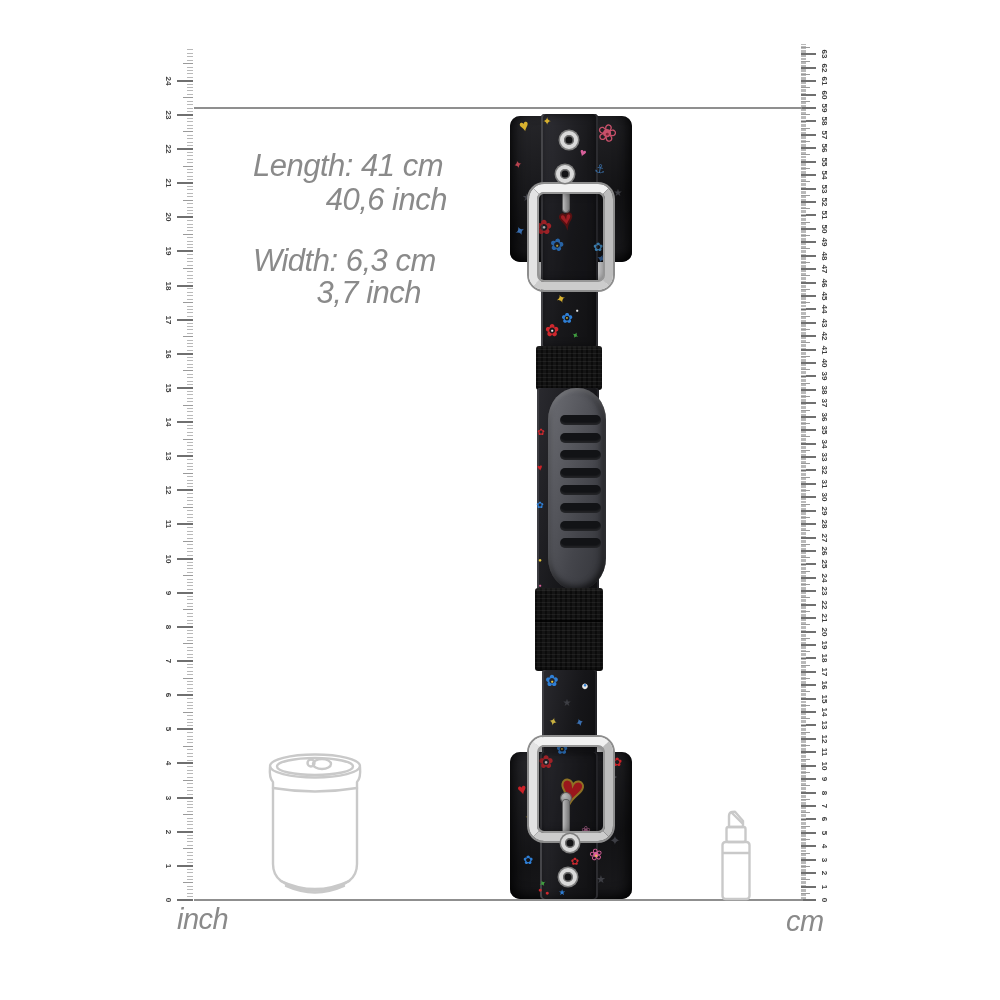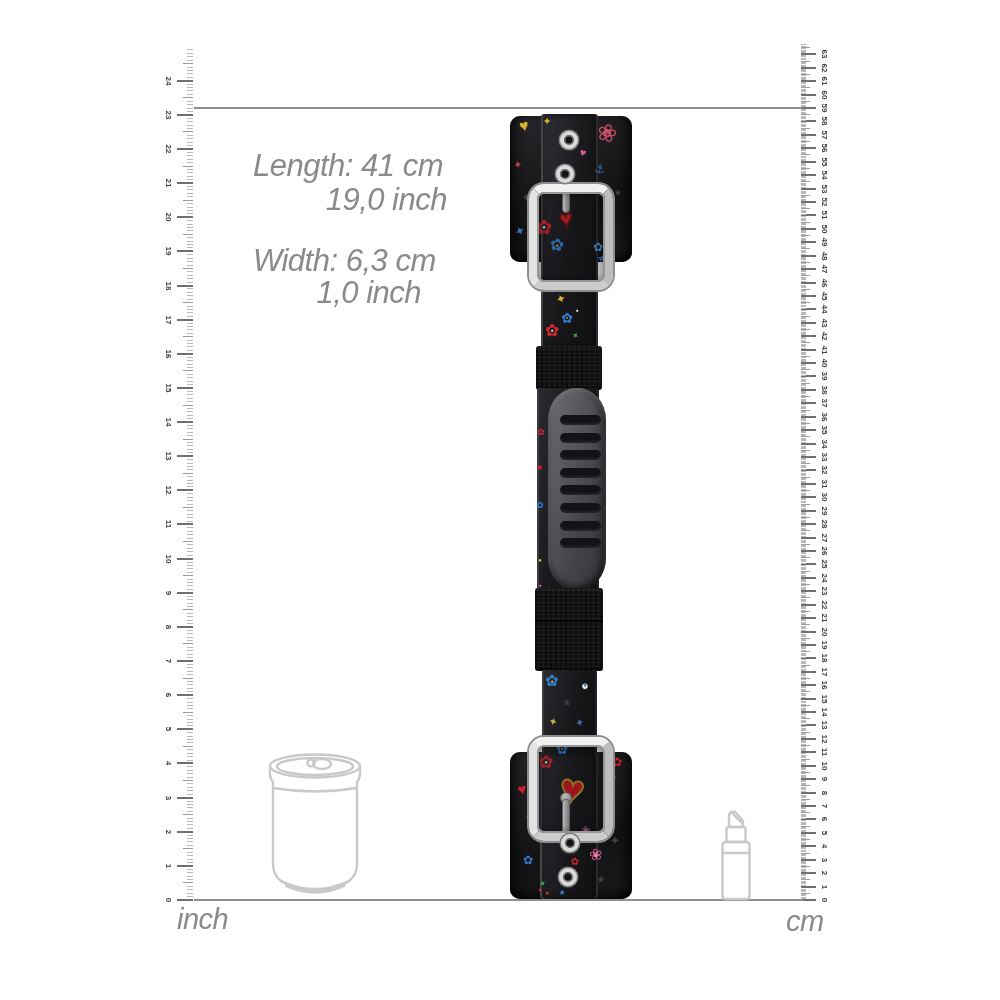--- a/index.html
+++ b/index.html
@@ -1064,23 +1064,23 @@
     <div class="tick m" style="top: 48.4356px; width: 4.5px; left: 2px;"></div>
     <div class="tick h" style="top: 47.0932px; width: 9px; left: 2px;"></div>
     <div class="tick m" style="top: 45.7508px; width: 4.5px; left: 2px;"></div>
     <div class="tick m" style="top: 44.4085px; width: 4.5px; left: 2px;"></div>
   </div>
 
 <div class="guide-line" style="left:194px;top:107px;width:608px;"></div>
 <div class="guide-line" style="left:194px;top:899px;width:609px;"></div>
 
 <div class="measure" style="left:253px;top:150px;">Length: 41 cm</div>
-<div class="measure" style="left:253px;top:184px;width:194px;text-align:right;">19,0 inch</div>
+<div class="measure" style="left:253px;top:184px;width:194px;text-align:right;">40,6 inch</div>
 <div class="measure" style="left:253px;top:245px;">Width: 6,3 cm</div>
-<div class="measure" style="left:253px;top:277px;width:168px;text-align:right;">1,0 inch</div>
+<div class="measure" style="left:253px;top:277px;width:168px;text-align:right;">3,7 inch</div>
 
 <div class="unit-label" style="left:177px;top:903px;">inch</div>
 <div class="unit-label" style="left:786px;top:905px;">cm</div>
 
 <svg class="outline abs" style="left:260px;top:748px;" width="104" height="156" viewBox="0 0 104 156">
   <ellipse cx="55" cy="18" rx="45" ry="11.5"></ellipse>
   <ellipse cx="55" cy="18.5" rx="38" ry="8.5"></ellipse>
   <ellipse cx="62" cy="16" rx="9" ry="5"></ellipse>
   <circle cx="51" cy="15" r="3.5"></circle>
   <path d="M10,19 Q9,30 13,34 L13,116 Q13,127 21,133 Q30,139 40,141 Q55,144 70,141 Q80,139 89,133 Q97,127 97,116 L97,34 Q101,30 100,19"></path>

